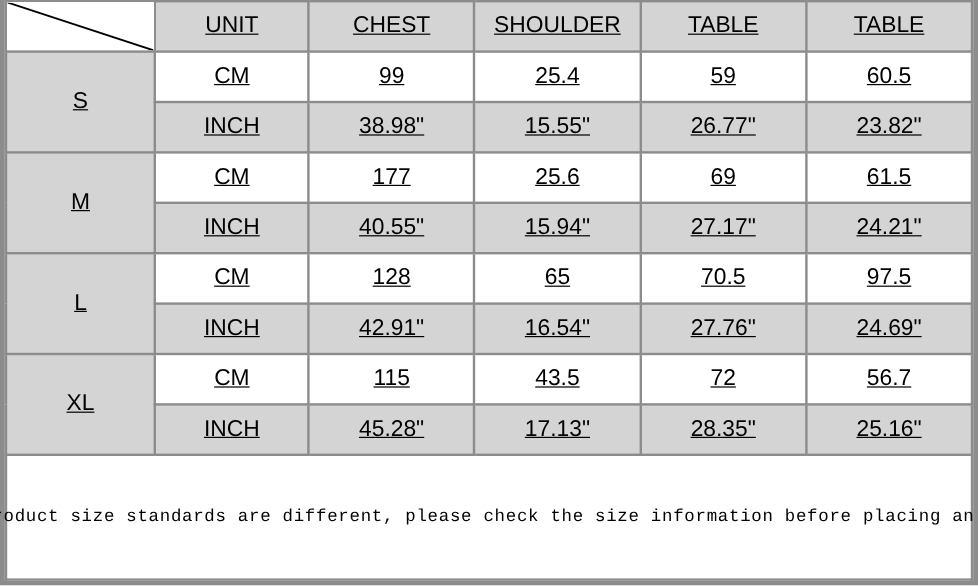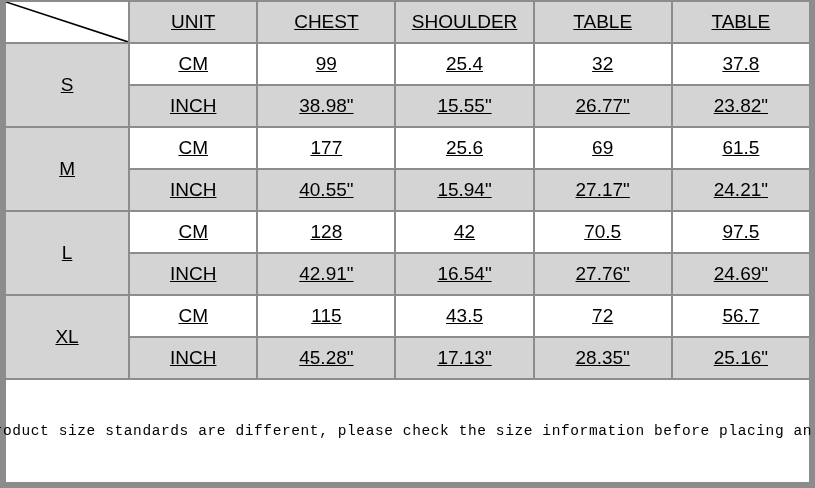--- a/index.html
+++ b/index.html
@@ -145,22 +145,22 @@
           <th class="head-cell">TABLE</th>
         </tr>
       </thead>
       <tbody>
 
         <tr>
           <td class="size-cell" rowspan="2">S</td>
           <td class="unit-cell">CM</td>
           <td>99</td>
           <td>25.4</td>
-          <td>32</td>
-          <td>37.8</td>
+          <td>59</td>
+          <td>60.5</td>
         </tr>
         <tr class="inch-row">
           <td class="unit-cell">INCH</td>
           <td>38.98"</td>
           <td>15.55"</td>
           <td>26.77"</td>
           <td>23.82"</td>
         </tr>
 
         <tr>
@@ -176,21 +176,21 @@
           <td>40.55"</td>
           <td>15.94"</td>
           <td>27.17"</td>
           <td>24.21"</td>
         </tr>
 
         <tr>
           <td class="size-cell" rowspan="2">L</td>
           <td class="unit-cell">CM</td>
           <td>128</td>
-          <td>42</td>
+          <td>65</td>
           <td>70.5</td>
           <td>97.5</td>
         </tr>
         <tr class="inch-row">
           <td class="unit-cell">INCH</td>
           <td>42.91"</td>
           <td>16.54"</td>
           <td>27.76"</td>
           <td>24.69"</td>
         </tr>

